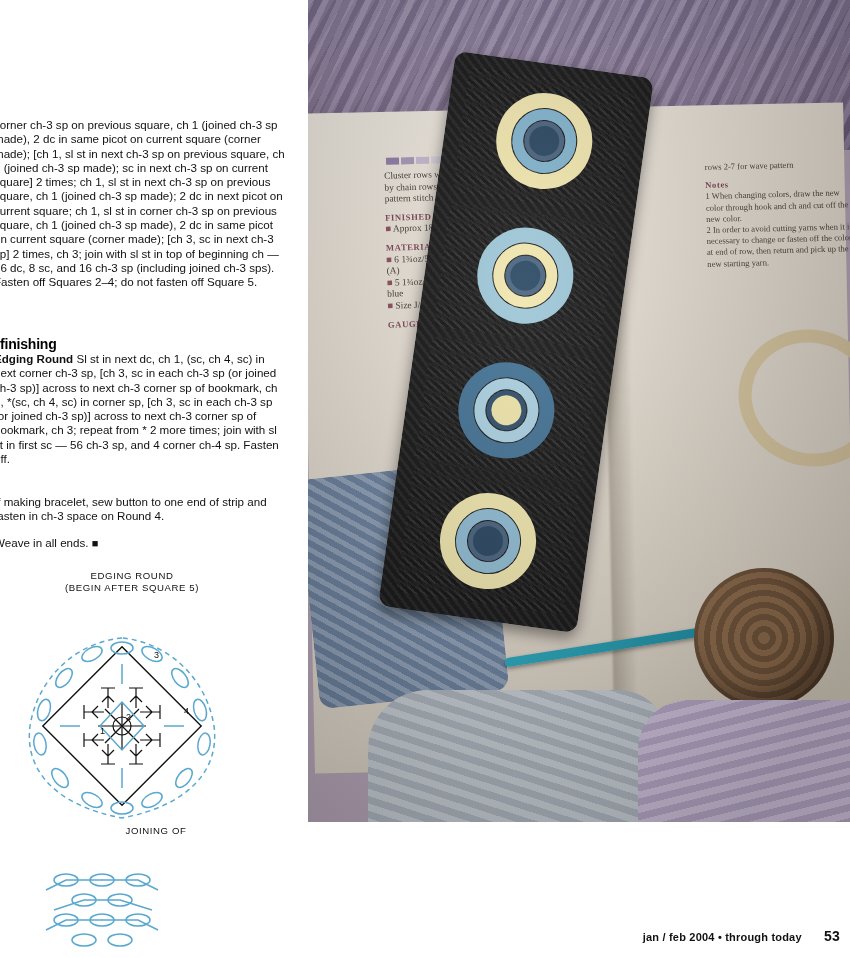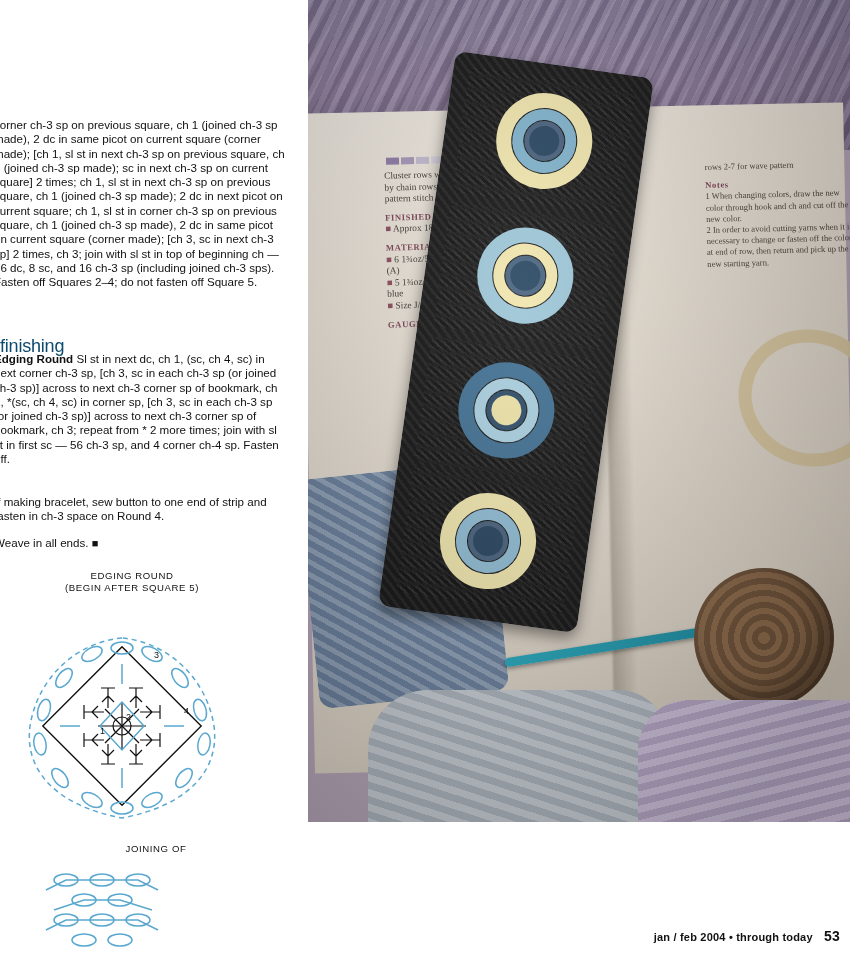--- a/index.html
+++ b/index.html
@@ -32,42 +32,42 @@
     font-size: 11.6px;
     line-height: 14.3px;
     text-align: left;
     color: #111;
   }
   #pattern-para-1 { top: 118px; }
   #finishing-heading {
     position: absolute;
     left: 0px;
     top: 336px;
-    font-size: 18px;
-    font-weight: normal;
-    color: #0c4a6e;
+    font-size: 14px;
+    font-weight: bold;
+    color: #000000;
     letter-spacing: -0.2px;
   }
   #edging-para { top: 352px; }
   #bracelet-para { top: 495px; }
   #weave-para { top: 536px; }
   .inline-bold { font-weight: bold; }
 
   
   .diagram-caption {
     position: absolute;
     width: 300px;
     text-align: center;
     font-size: 9.6px;
     letter-spacing: 0.6px;
     line-height: 11.5px;
     color: #111;
   }
   #edging-caption { left: -18px; top: 570px; }
-  #joining-caption { left: 6px; top: 843px; }
+  #joining-caption { left: 6px; top: 825px; }
 
   
   #diagram-svg {
     position: absolute;
     left: -12px;
     top: 592px;
     width: 300px;
     height: 330px;
   }
   #diagram-svg-2 {
@@ -298,21 +298,21 @@
     right: 10px;
     bottom: 14px;
     font-size: 11px;
     font-weight: bold;
     letter-spacing: 0.2px;
     color: #111;
   }
   #footer .issue { font-weight: bold; }
   #footer .pageno {
     font-size: 14px;
-    margin-left: 8px;
+    margin-left: 19px;
   }
   .sq-end { font-size: 11px; }
 </style>
 </head>
 <body>
 
 <div id="left-column">
 
   <div class="body-text" id="pattern-para-1">corner ch-3 sp on previous square, ch 1 (joined ch-3 sp made), 2 dc in same picot on current square (corner made); [ch 1, sl st in next ch-3 sp on previous square, ch 1 (joined ch-3 sp made); sc in next ch-3 sp on current square] 2 times; ch 1, sl st in next ch-3 sp on previous square, ch 1 (joined ch-3 sp made); 2 dc in next picot on current square; ch 1, sl st in corner ch-3 sp on previous square, ch 1 (joined ch-3 sp made), 2 dc in same picot on current square (corner made); [ch 3, sc in next ch-3 sp] 2 times, ch 3; join with sl st in top of beginning ch — 16 dc, 8 sc, and 16 ch-3 sp (including joined ch-3 sps). Fasten off Squares 2–4; do not fasten off Square 5.</div>
 

